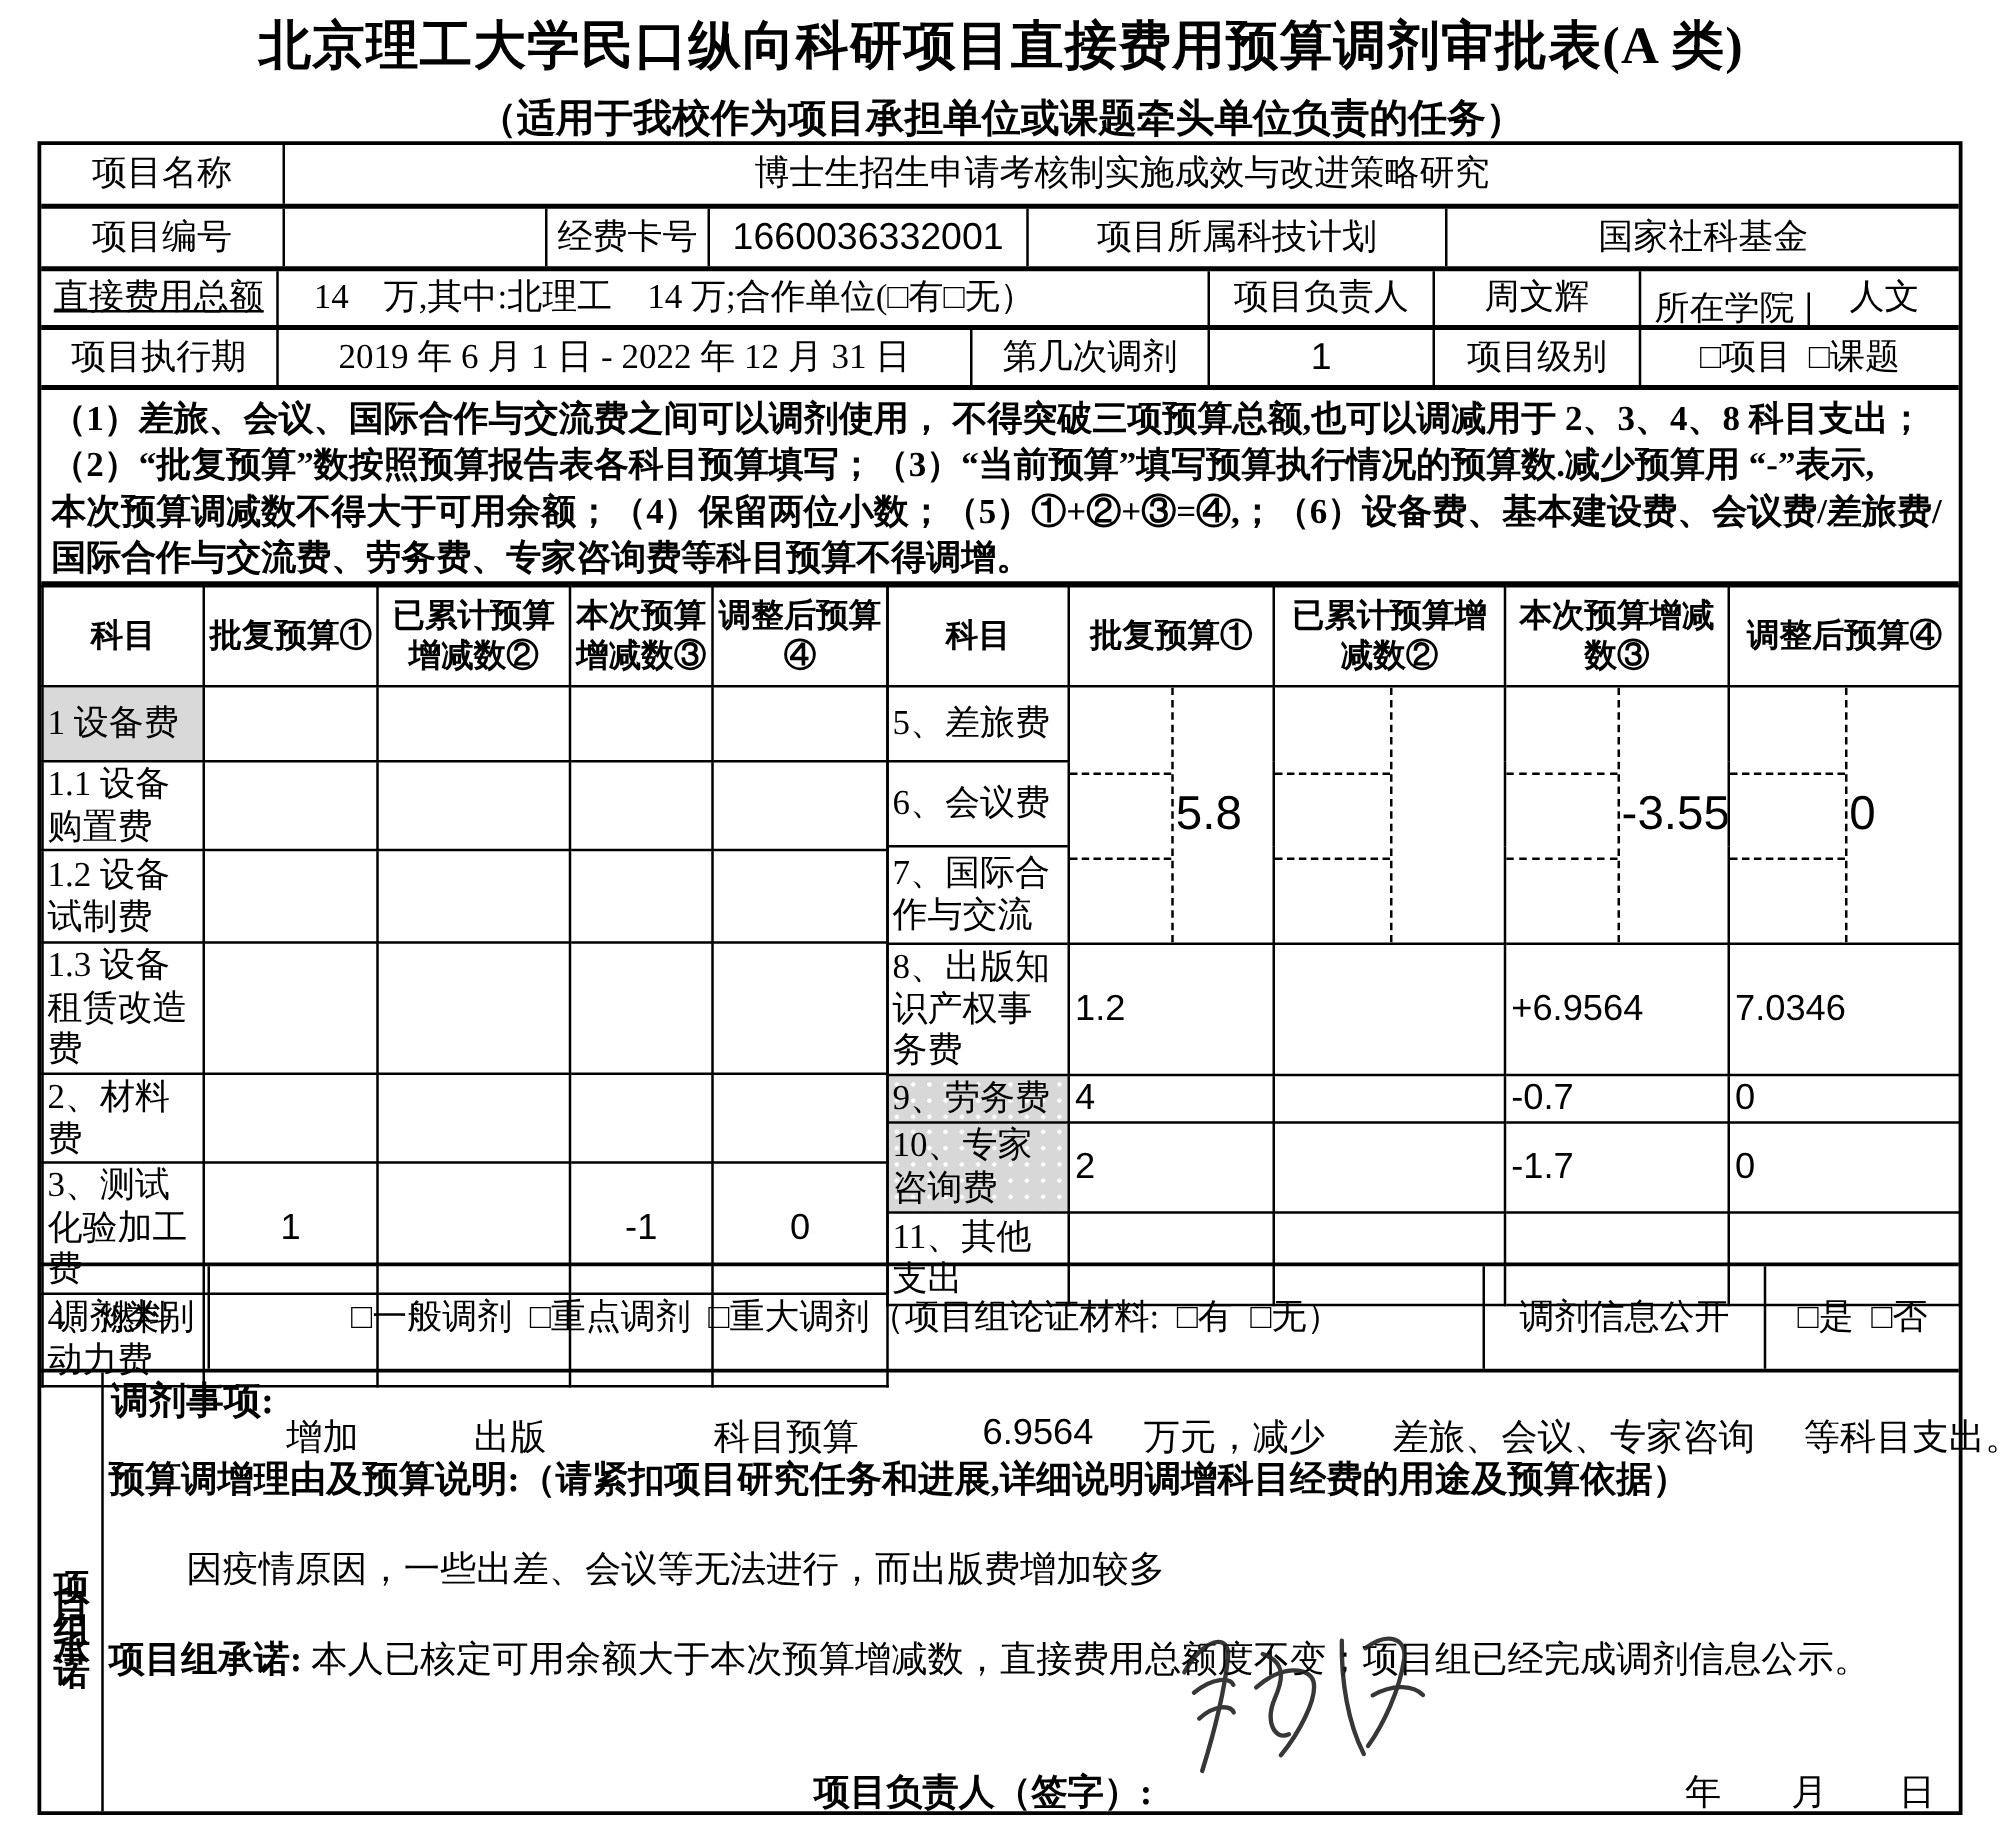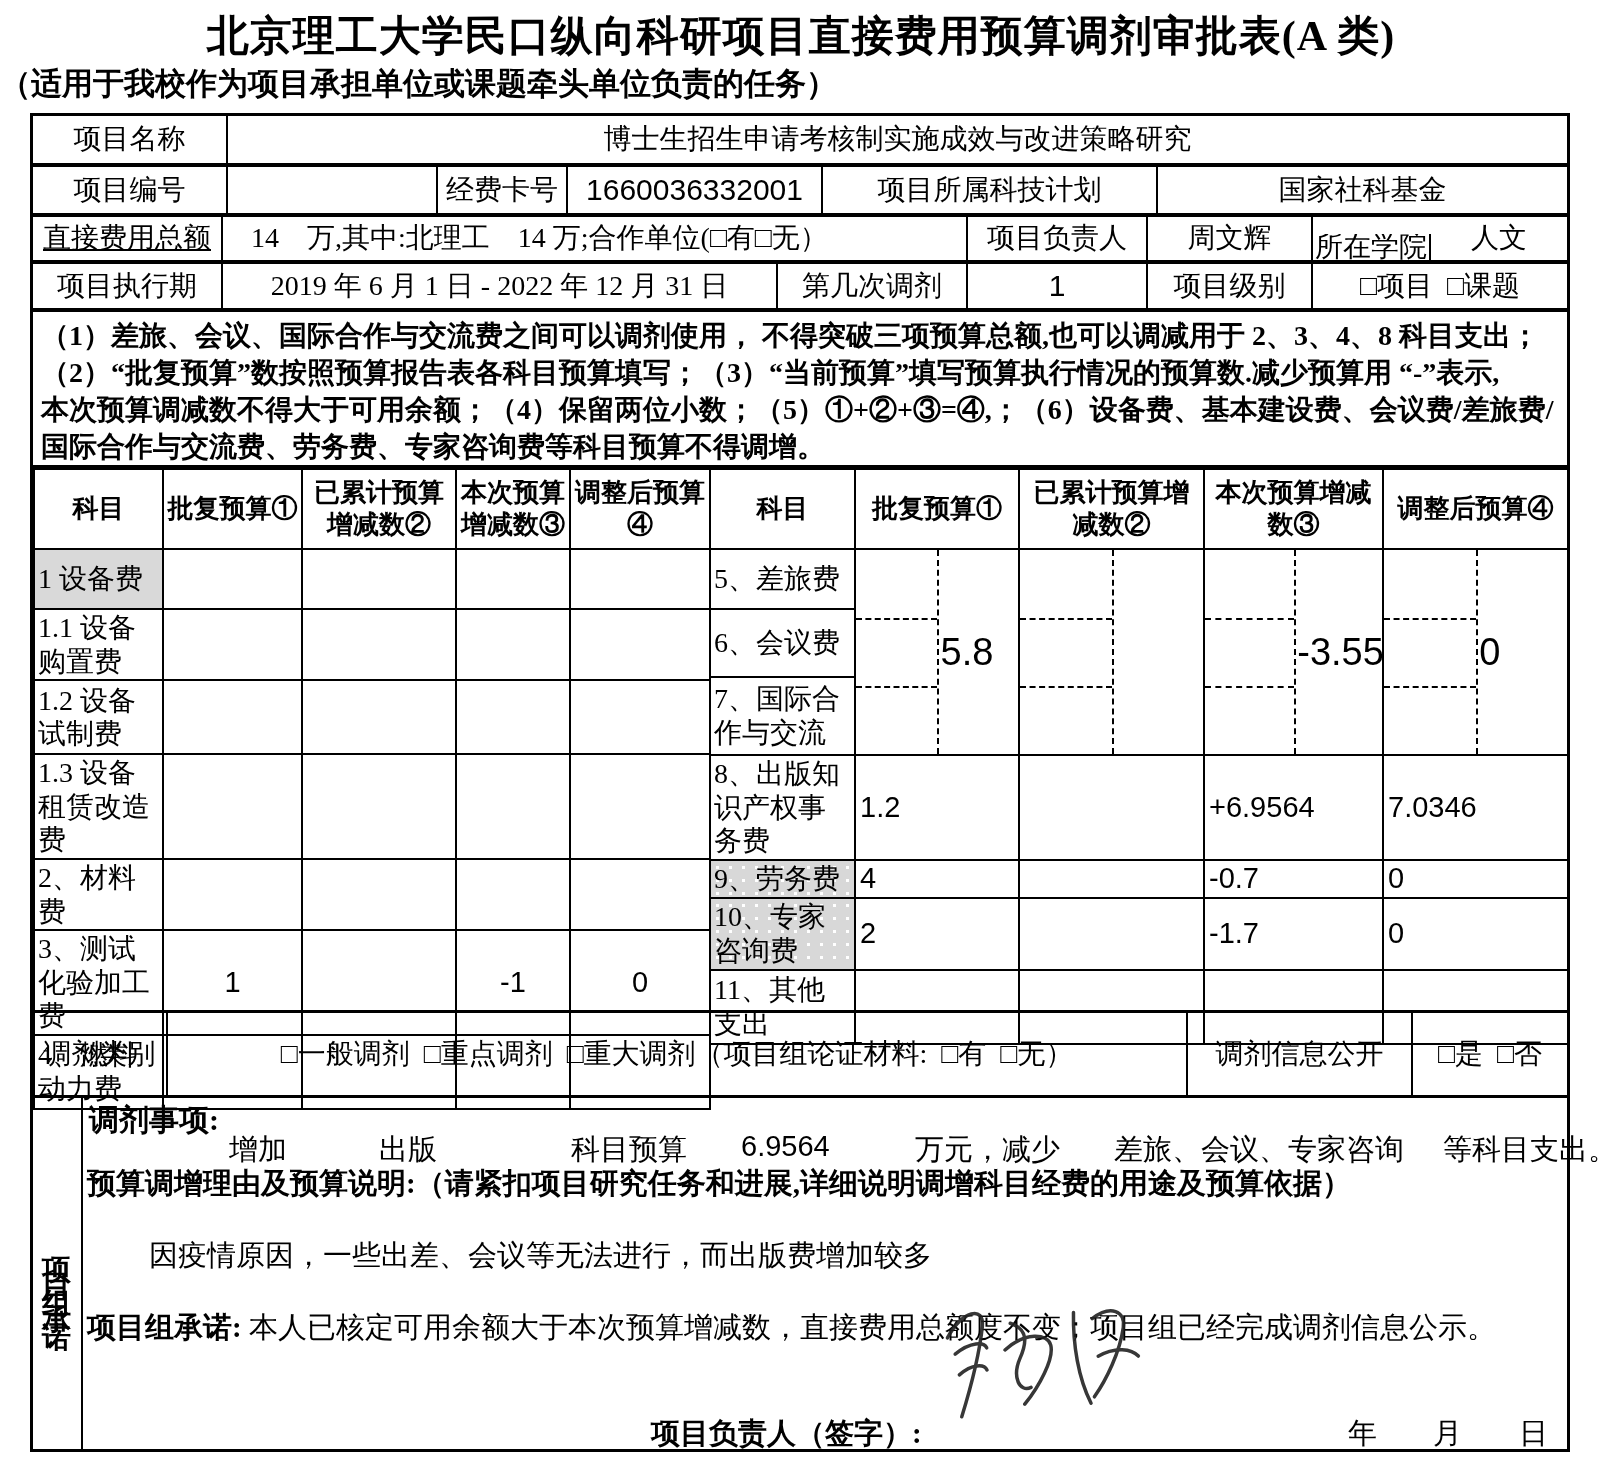--- a/index.html
+++ b/index.html
@@ -7,21 +7,21 @@
   body {
     width:1602px; height:1460px; position:relative;
     font-family:"Liberation Serif", serif; color:#000;
   }
   .page { position:relative; width:1602px; height:1460px; background:#fff; overflow:hidden; }
   .title {
     position:absolute; top:8px; left:0; width:100%; text-align:center;
     font-size:42px; font-weight:bold; letter-spacing:1px;
   }
   .subtitle {
-    position:absolute; top:63px; left:0; width:100%; text-align:left;
+    position:absolute; top:74px; left:0; width:100%; text-align:center;
     font-size:31px; font-weight:bold;
   }
   .form {
     position:absolute; left:30px; top:113px; width:1540px; height:1339px;
     border:3px solid #000; display:flex; flex-direction:column; font-size:28px;
   }
   
   .irow { display:flex; border-bottom:4px solid #000; align-items:stretch; }
   .ic {
     border-right:2px solid #000; display:flex; align-items:center;
@@ -115,21 +115,21 @@
       <div class="ic num" style="width:255px;">1660036332001</div>
       <div class="ic" style="width:335px;">项目所属科技计划</div>
       <div class="ic flex1 last">国家社科基金</div>
     </div>
 
     <div class="irow r3">
       <div class="ic underline" style="width:190px;">直接费用总额</div>
       <div class="ic leftal prewrap" style="width:745px;">14    万,其中:北理工    14 万;合作单位(□有□无）</div>
       <div class="ic" style="width:180px;">项目负责人</div>
       <div class="ic" style="width:165px;">周文辉</div>
-      <div class="ic" style="width:118px;margin-top:17px;">所在学院</div>
+      <div class="ic" style="width:135px;margin-top:17px;">所在学院</div>
       <div class="ic flex1 last">人文</div>
     </div>
 
     <div class="irow r4">
       <div class="ic" style="width:190px;">项目执行期</div>
       <div class="ic" style="width:555px;">2019 年 6 月 1 日 - 2022 年 12 月 31 日</div>
       <div class="ic" style="width:190px;">第几次调剂</div>
       <div class="ic num" style="width:180px;">1</div>
       <div class="ic" style="width:165px;">项目级别</div>
       <div class="ic flex1 last prewrap">□项目  □课题</div>
@@ -303,21 +303,21 @@
     <div class="commit">
       <div class="side">
         <div class="side-text">项目组承诺</div>
       </div>
       <div class="cbody">
         <div class="l-matter-label">调剂事项:</div>
         <div class="l-matter">
           <span style="left:110px">增加</span>
           <span style="left:260px">出版</span>
           <span style="left:452px">科目预算</span>
-          <span style="left:622px" class="mp3">6.9564</span>
+          <span style="left:667px" class="mp3">6.9564</span>
           <span style="left:796px">万元，减少</span>
           <span style="left:995px">差旅、会议、专家咨询</span>
           <span style="left:1324px">等科目支出。</span>
         </div>
         <div class="l-reason-label">预算调增理由及预算说明:（请紧扣项目研究任务和进展,详细说明调增科目经费的用途及预算依据）</div>
         <div class="l-reason">因疫情原因，一些出差、会议等无法进行，而出版费增加较多</div>
         <div class="l-promise">
           <span class="bold">项目组承诺:</span>
           <span>本人已核定可用余额大于本次预算增减数，直接费用总额度不变；项目组已经完成调剂信息公示。</span>
         </div>

